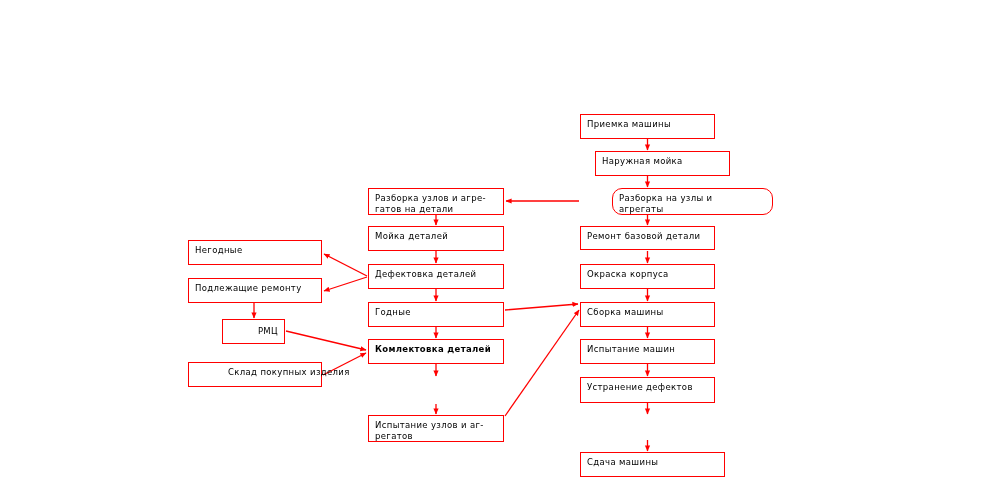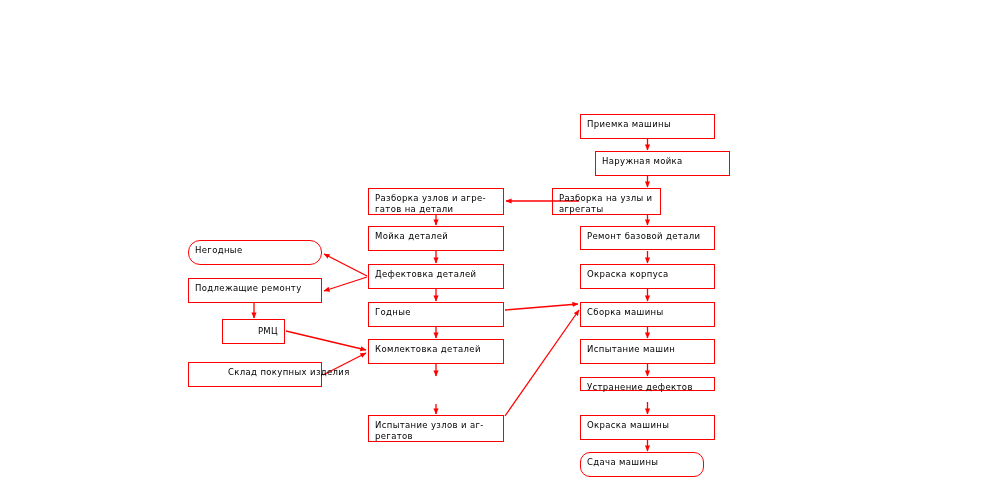--- a/index.html
+++ b/index.html
@@ -74,37 +74,36 @@
       <line x1="286" y1="331" x2="366" y2="350"></line>
       <line x1="323" y1="375" x2="366" y2="353"></line>
 
       <line x1="505" y1="310" x2="578" y2="304"></line>
       <line x1="505" y1="416" x2="579" y2="310"></line>
     </g>
   </svg>
 
   <div class="node" style="left:580px;top:114px;width:135px;height:25px;">Приемка машины</div>
   <div class="node" style="left:595px;top:151px;width:135px;height:25px;">Наружная мойка</div>
-  <div class="node" style="left:552px;top:188px;width:109px;height:27px;">Разборка на узлы и
+  <div class="node" style="left:612px;top:188px;width:161px;height:27px;border-radius:10px;">Разборка на узлы и
 агрегаты</div>
   <div class="node" style="left:580px;top:226px;width:135px;height:24px;">Ремонт базовой детали</div>
   <div class="node" style="left:580px;top:264px;width:135px;height:25px;">Окраска корпуса</div>
   <div class="node" style="left:580px;top:302px;width:135px;height:25px;">Сборка машины</div>
   <div class="node" style="left:580px;top:339px;width:135px;height:25px;">Испытание машин</div>
-  <div class="node" style="left:580px;top:377px;width:135px;height:14px;">Устранение дефектов</div>
-  <div class="node" style="left:580px;top:415px;width:135px;height:25px;">Окраска машины</div>
-  <div class="node" style="left:580px;top:452px;width:124px;height:25px;border-radius:10px;">Сдача машины</div>
+  <div class="node" style="left:580px;top:377px;width:135px;height:26px;">Устранение дефектов</div>
+  <div class="node" style="left:580px;top:452px;width:145px;height:25px;">Сдача машины</div>
 
   <div class="node" style="left:368px;top:188px;width:136px;height:27px;">Разборка узлов и агре-
 гатов на детали</div>
   <div class="node" style="left:368px;top:226px;width:136px;height:25px;">Мойка деталей</div>
   <div class="node" style="left:368px;top:264px;width:136px;height:25px;">Дефектовка деталей</div>
   <div class="node" style="left:368px;top:302px;width:136px;height:25px;">Годные</div>
-  <div class="node" style="left:368px;top:339px;width:136px;height:25px;">Комлектовка деталей</div>
+  <div class="node" style="left:368px;top:339px;width:136px;height:25px;font-weight:bold;">Комлектовка деталей</div>
   <div class="node" style="left:368px;top:415px;width:136px;height:27px;">Испытание узлов и аг-
 регатов</div>
 
-  <div class="node" style="left:188px;top:240px;width:134px;height:25px;border-radius:12px;">Негодные</div>
+  <div class="node" style="left:188px;top:240px;width:134px;height:25px;">Негодные</div>
   <div class="node" style="left:188px;top:278px;width:134px;height:25px;">Подлежащие ремонту</div>
   <div class="node center" style="left:222px;top:319px;width:63px;height:25px;">РМЦ</div>
   <div class="node" style="left:188px;top:362px;width:134px;height:25px;padding-left:39px;">Склад покупных изделия</div>
 
 </div>
 
 </body></html>

